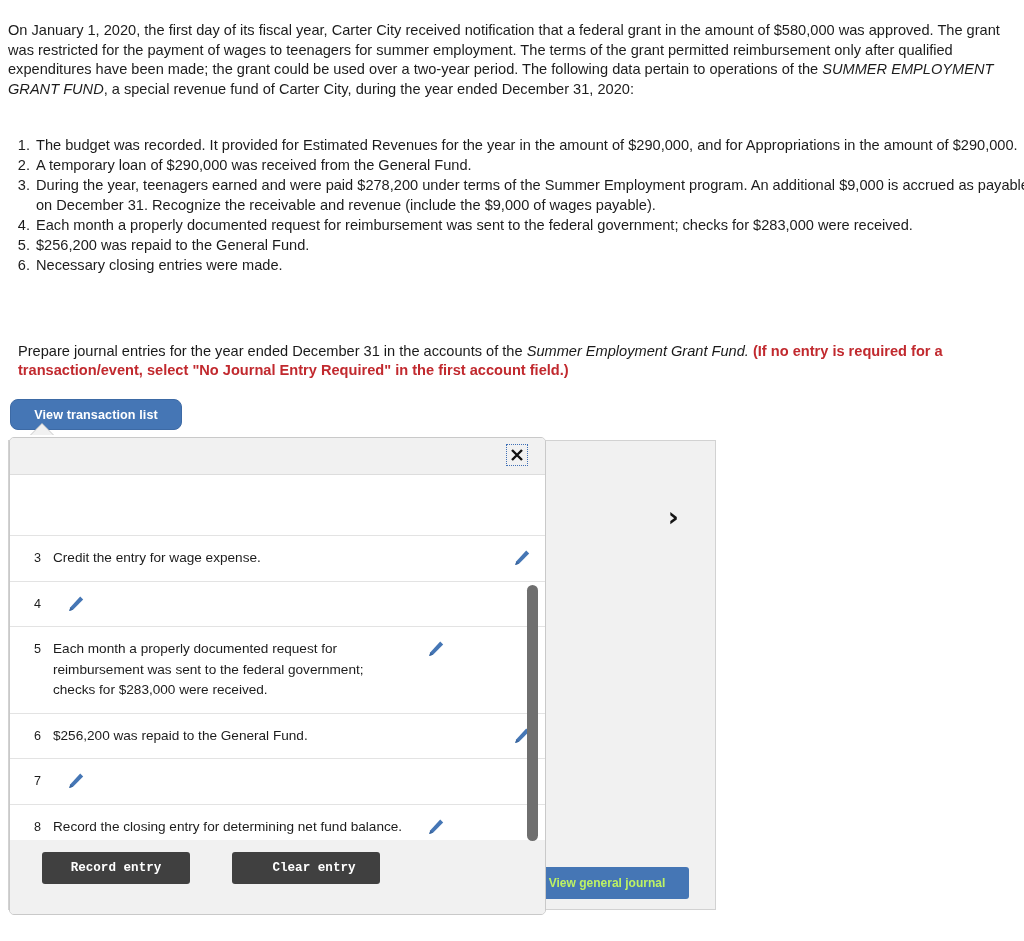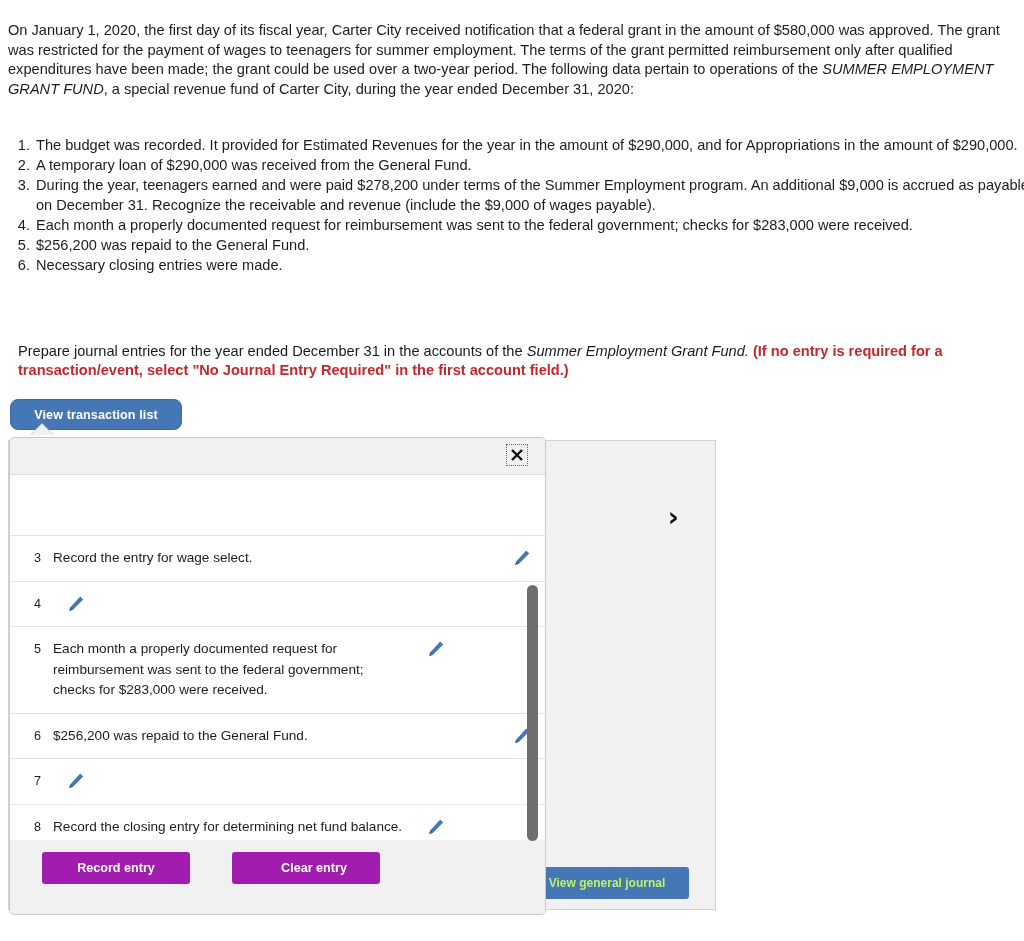--- a/index.html
+++ b/index.html
@@ -330,31 +330,32 @@
 
   #tx-footer {
     height: 74px;
     background: #f1f1f1;
     position: relative;
   }
   .footer-btn {
     position: absolute;
     top: 12px;
     height: 32px;
-    background: #a21caf;
+    background: #404040;
     border: none;
     border-radius: 3px;
     color: #ffffff;
     font-size: 12.6px;
     font-weight: bold;
     display: flex;
     align-items: center;
     justify-content: center;
     cursor: pointer;
     box-sizing: border-box;
+    font-family: Liberation Mono, monospace;
   }
   #record-entry-btn { left: 32px; width: 148px; }
   #clear-entry-btn  { left: 222px; width: 148px; padding-left: 16px; }
 </style>
 </head>
 <body>
 
 <div id="problem">
   <p class="para"><span>On January 1, 2020, the first day of its fiscal year, Carter City received notification that a federal grant in the amount of $580,000 was approved. The grant was restricted for the payment of wages to teenagers for summer employment. The terms of the grant permitted reimbursement only after qualified expenditures have been made; the grant could be used over a two-year period. The following data pertain to operations of the </span><em>SUMMER EMPLOYMENT GRANT FUND</em><span>, a special revenue fund of Carter City, during the year ended December 31, 2020:</span></p>
 </div>
@@ -425,21 +426,21 @@
         <path d="M2 2 L12 12 M12 2 L2 12" stroke="#111111" stroke-width="2.4" stroke-linecap="butt"></path>
       </svg>
     </div>
   </div>
 
   <div id="tx-scroll-area">
     <div id="tx-blank-top"></div>
 
     <div class="tx-row">
       <div class="tx-num">3</div>
-      <div class="tx-text">Record the entry for wage select.</div>
+      <div class="tx-text">Credit the entry for wage expense.</div>
       <div class="tx-pencil">
         <svg width="18" height="18" viewBox="0 0 18 18" aria-hidden="true">
           <path d="M13.2 1.6 L16.2 4.6 L6.0 14.8 L2.2 16.0 L3.4 12.2 Z" fill="#4576b5"></path>
           <path d="M3.4 12.2 L6.0 14.8 L2.2 16.0 Z" fill="#3a659c"></path>
         </svg>
       </div>
     </div>
 
     <div class="tx-row">
       <div class="tx-num">4</div>

